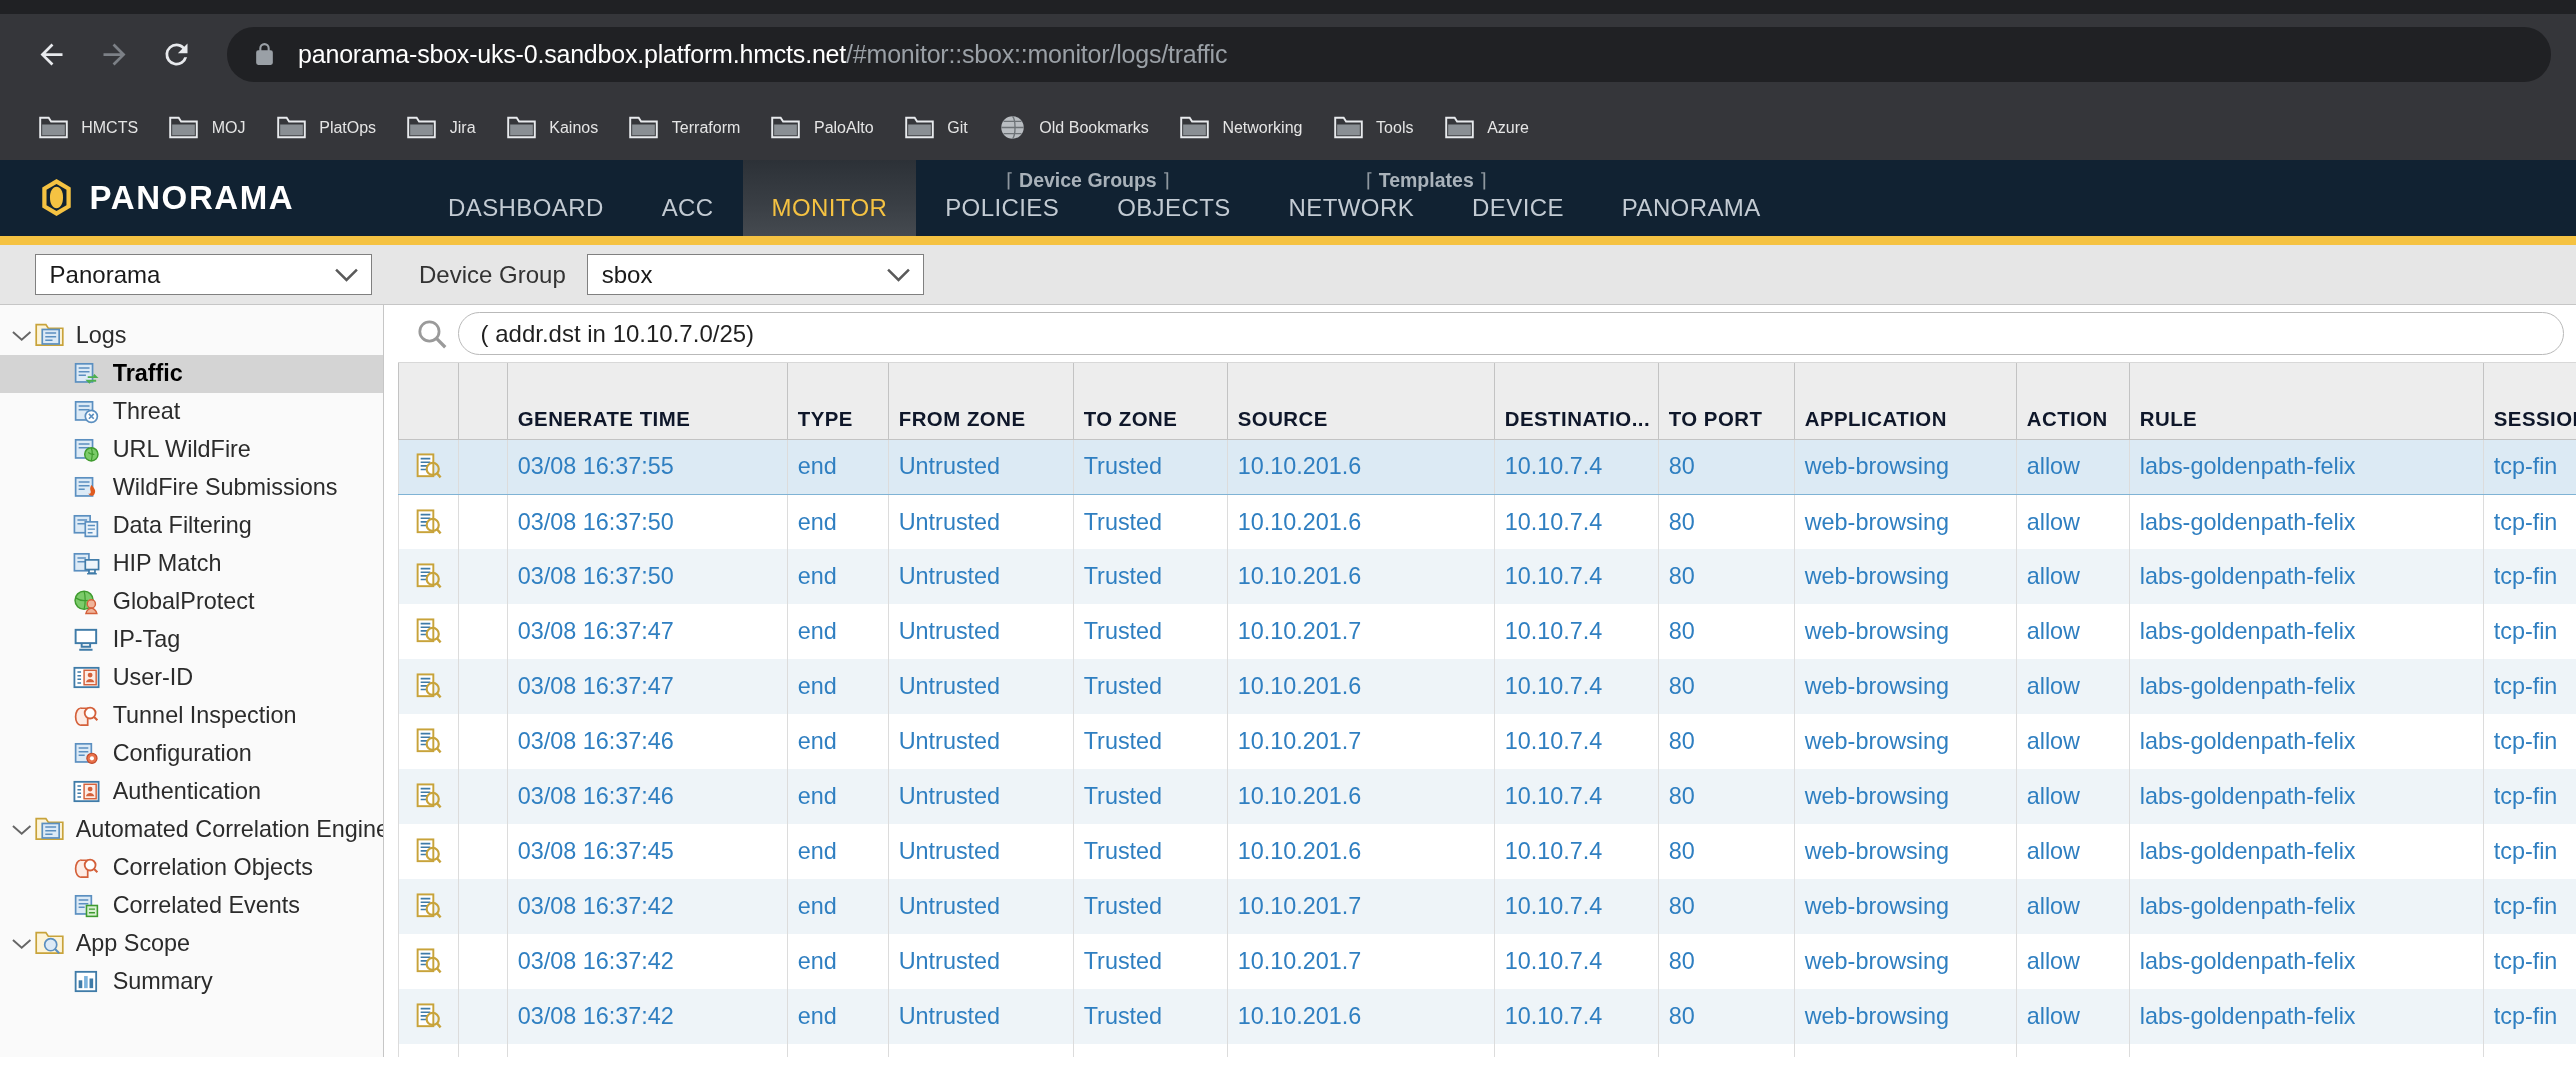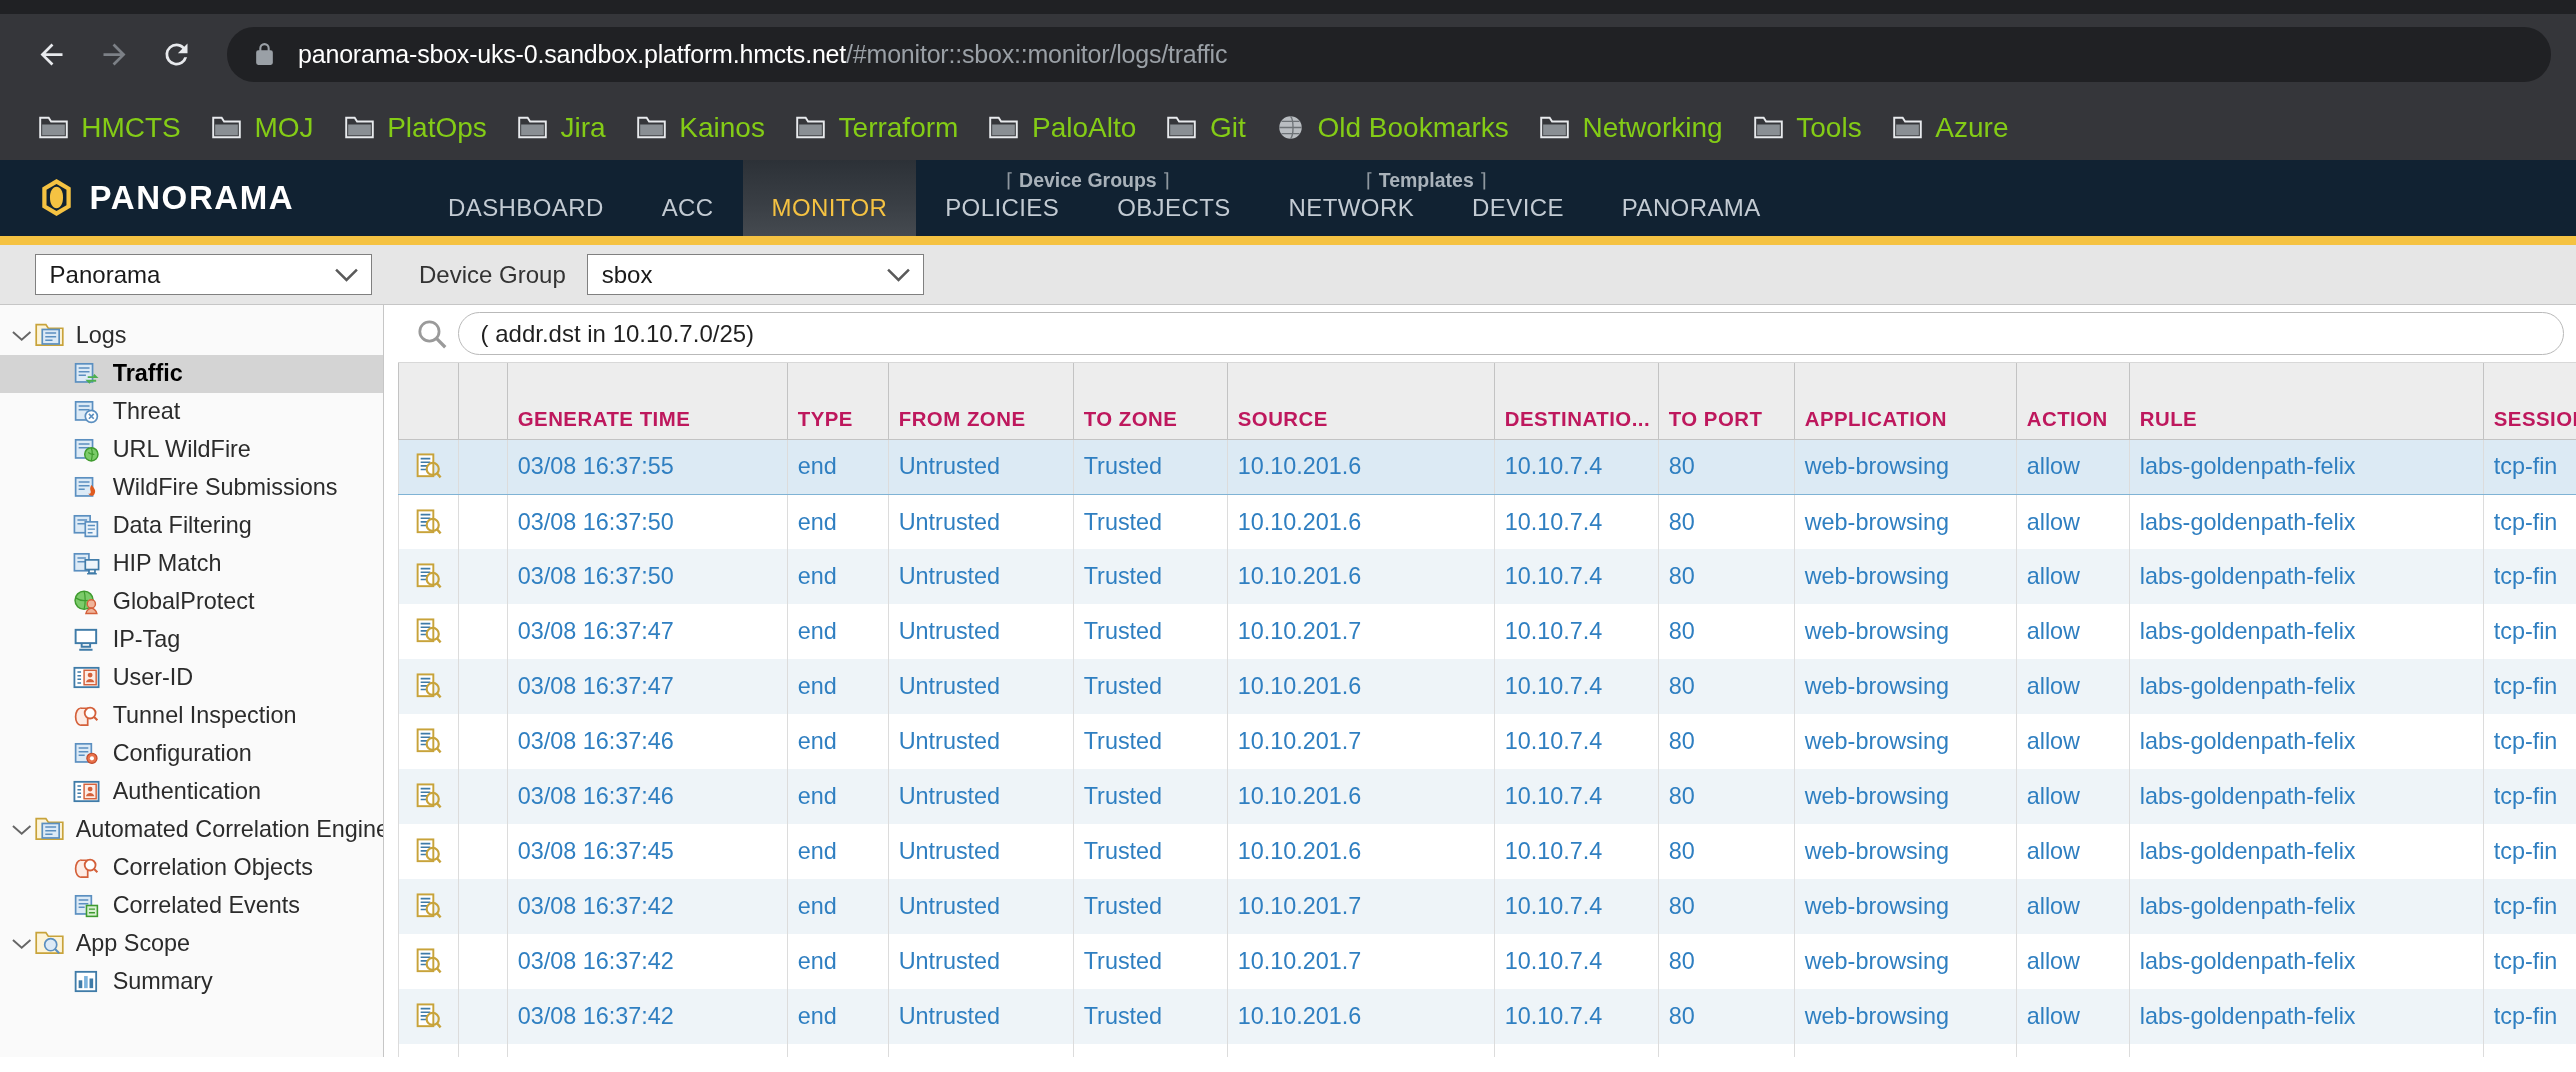--- a/index.html
+++ b/index.html
@@ -37,21 +37,21 @@
 
   .chrome-bookmarks {
     height: 64px; background: #35363a;
     display: flex; align-items: center; padding: 0 25px;
   }
   .bm {
     display: flex; align-items: center; height: 45px;
     padding: 0 13.6px; border-radius: 5.8px; cursor: pointer;
     margin-right: 3.9px;
   }
-  .bm-label { font-size: 28px; color: #84cc16; white-space: nowrap; }
+  .bm-label { font-size: 16px; color: #e5e5e5; white-space: nowrap; }
   .folder-icon { width: 29px; height: 25px; margin-right: 13.6px; flex: 0 0 auto; }
   .globe-icon { width: 27px; height: 27px; margin-right: 13.6px; flex: 0 0 auto; }
 
   
   .pan-header {
     height: 76px; background: #112232;
     display: flex; align-items: center;
     position: relative;
   }
   .pan-logo {
@@ -135,21 +135,21 @@
     border-radius: 21.4px; padding: 0 21.4px;
     font-size: 24px; color: #1f1f1f; background: #ffffff;
     font-family: "Liberation Sans", sans-serif;
   }
 
   
   .tbl-wrap { flex: 1; overflow: hidden; }
   table.logs { border-collapse: collapse; width: 100%; table-layout: fixed; }
   table.logs th {
     background: #ededed; border: 1px solid #c3c3c3; border-top: none;
-    font-size: 20.4px; color: #be185d; font-weight: bold;
+    font-size: 20.4px; color: #0f172a; font-weight: bold;
     letter-spacing: 0.5px; text-align: left;
     padding: 7.8px 9.7px; height: 76px; vertical-align: bottom;
     line-height: 1.2;
   }
   table.logs td {
     border-left: 1px solid #dcdcdc; border-right: 1px solid #dcdcdc;
     font-size: 23.4px; color: #2f7fc1;
     padding: 0 9.7px; height: 55px; white-space: nowrap;
     overflow: hidden; text-overflow: ellipsis;
   }

